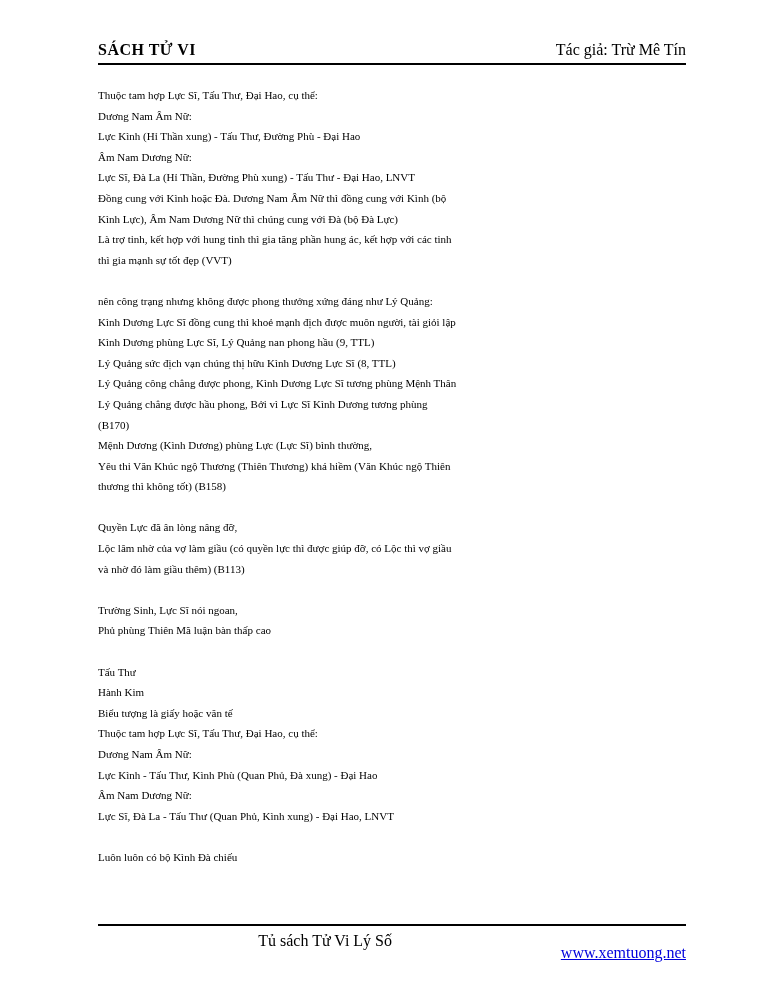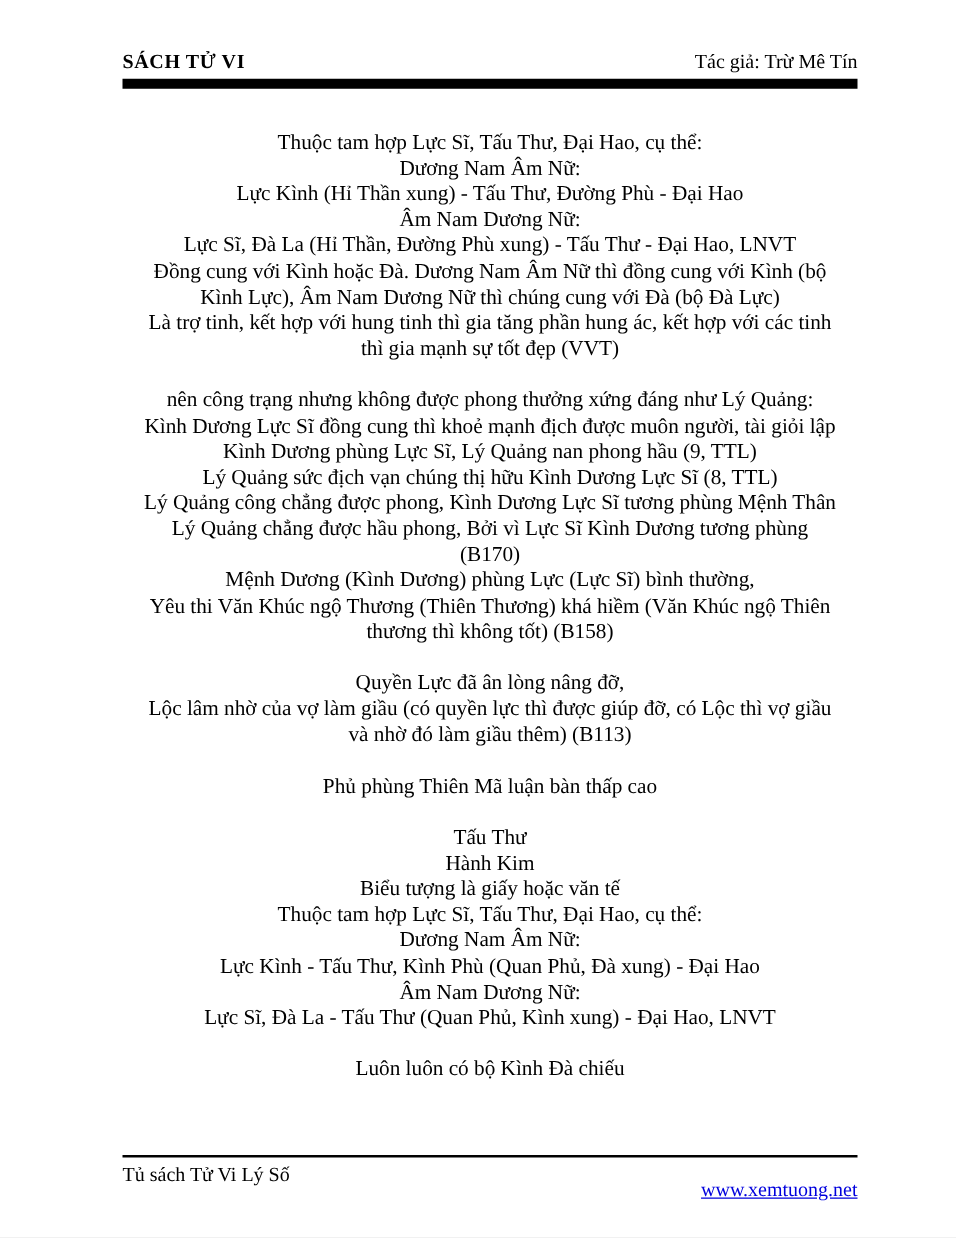--- a/index.html
+++ b/index.html
@@ -19,50 +19,49 @@
   .content {
     position: absolute;
     left: 98px;
     width: 588px;
   }
   .header {
     top: 40px;
     display: flex;
     justify-content: space-between;
     align-items: flex-end;
-    border-bottom: 8px solid #000000;
+    border-bottom: 2px solid #000000;
     padding-bottom: 4px;
     font-size: 16px;
     line-height: 19px;
   }
   .book-title {
     font-weight: bold;
     letter-spacing: 0.5px;
   }
   .doc-body {
-    top: 104px;
-    font-size: 17px;
+    top: 85px;
+    font-size: 11px;
     line-height: 20.6px;
-    text-align: center;
   }
   .paragraph {
     margin: 0 0 20.6px 0;
   }
   .line {
     white-space: nowrap;
   }
   .footer {
     top: 924px;
     border-top: 2px solid #000000;
     padding-top: 5px;
     display: flex;
     font-size: 16px;
     line-height: 19px;
   }
-  .footer-left  { flex: 1; text-align: left; }
+  .footer-left  { flex: 1; text-align: right; }
   .footer-center{ flex: 1; text-align: center; }
   .footer-right { flex: 1; text-align: right; margin-top: 12px; }
   a.link {
     color: #0000dd;
     text-decoration: underline;
     cursor: pointer;
   }
 </style>
 </head>
 <body>
@@ -97,20 +96,21 @@
         <div class="line">Mệnh Dương (Kình Dương) phùng Lực (Lực Sĩ) bình thường,</div>
         <div class="line">Yêu thi Văn Khúc ngộ Thương (Thiên Thương) khá hiềm (Văn Khúc ngộ Thiên</div>
         <div class="line">thương thì không tốt) (B158)</div>
       </div>
       <div class="paragraph">
         <div class="line">Quyền Lực đã ân lòng nâng đỡ,</div>
         <div class="line">Lộc lâm nhờ của vợ làm giầu (có quyền lực thì được giúp đỡ, có Lộc thì vợ giầu</div>
         <div class="line">và nhờ đó làm giầu thêm) (B113)</div>
       </div>
       <div class="paragraph">
+        <div class="line">Trường Sinh, Lực Sĩ nói ngoan,</div>
         <div class="line">Phủ phùng Thiên Mã luận bàn thấp cao</div>
       </div>
       <div class="paragraph">
         <div class="line">Tấu Thư</div>
         <div class="line">Hành Kim</div>
         <div class="line">Biểu tượng là giấy hoặc văn tế</div>
         <div class="line">Thuộc tam hợp Lực Sĩ, Tấu Thư, Đại Hao, cụ thể:</div>
         <div class="line">Dương Nam Âm Nữ:</div>
         <div class="line">Lực Kình - Tấu Thư, Kình Phù (Quan Phủ, Đà xung) - Đại Hao</div>
         <div class="line">Âm Nam Dương Nữ:</div>

